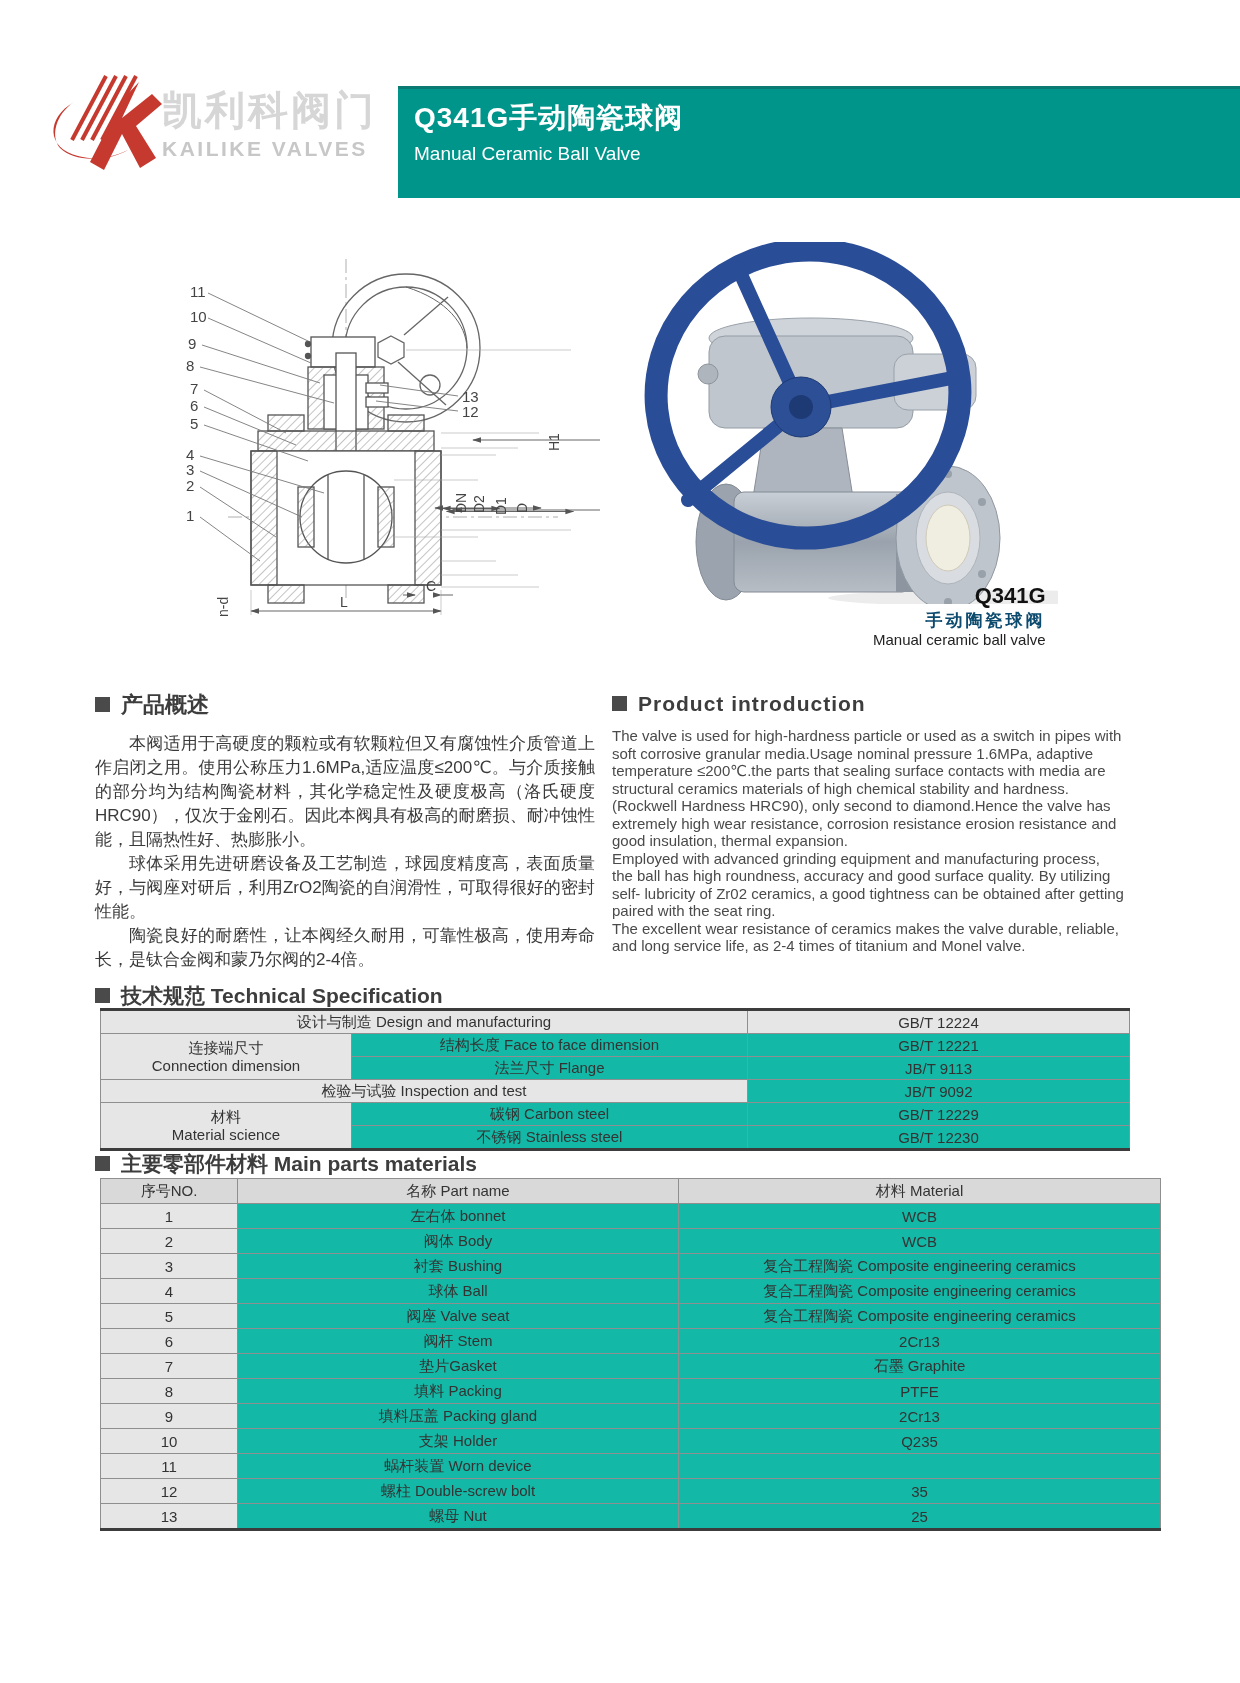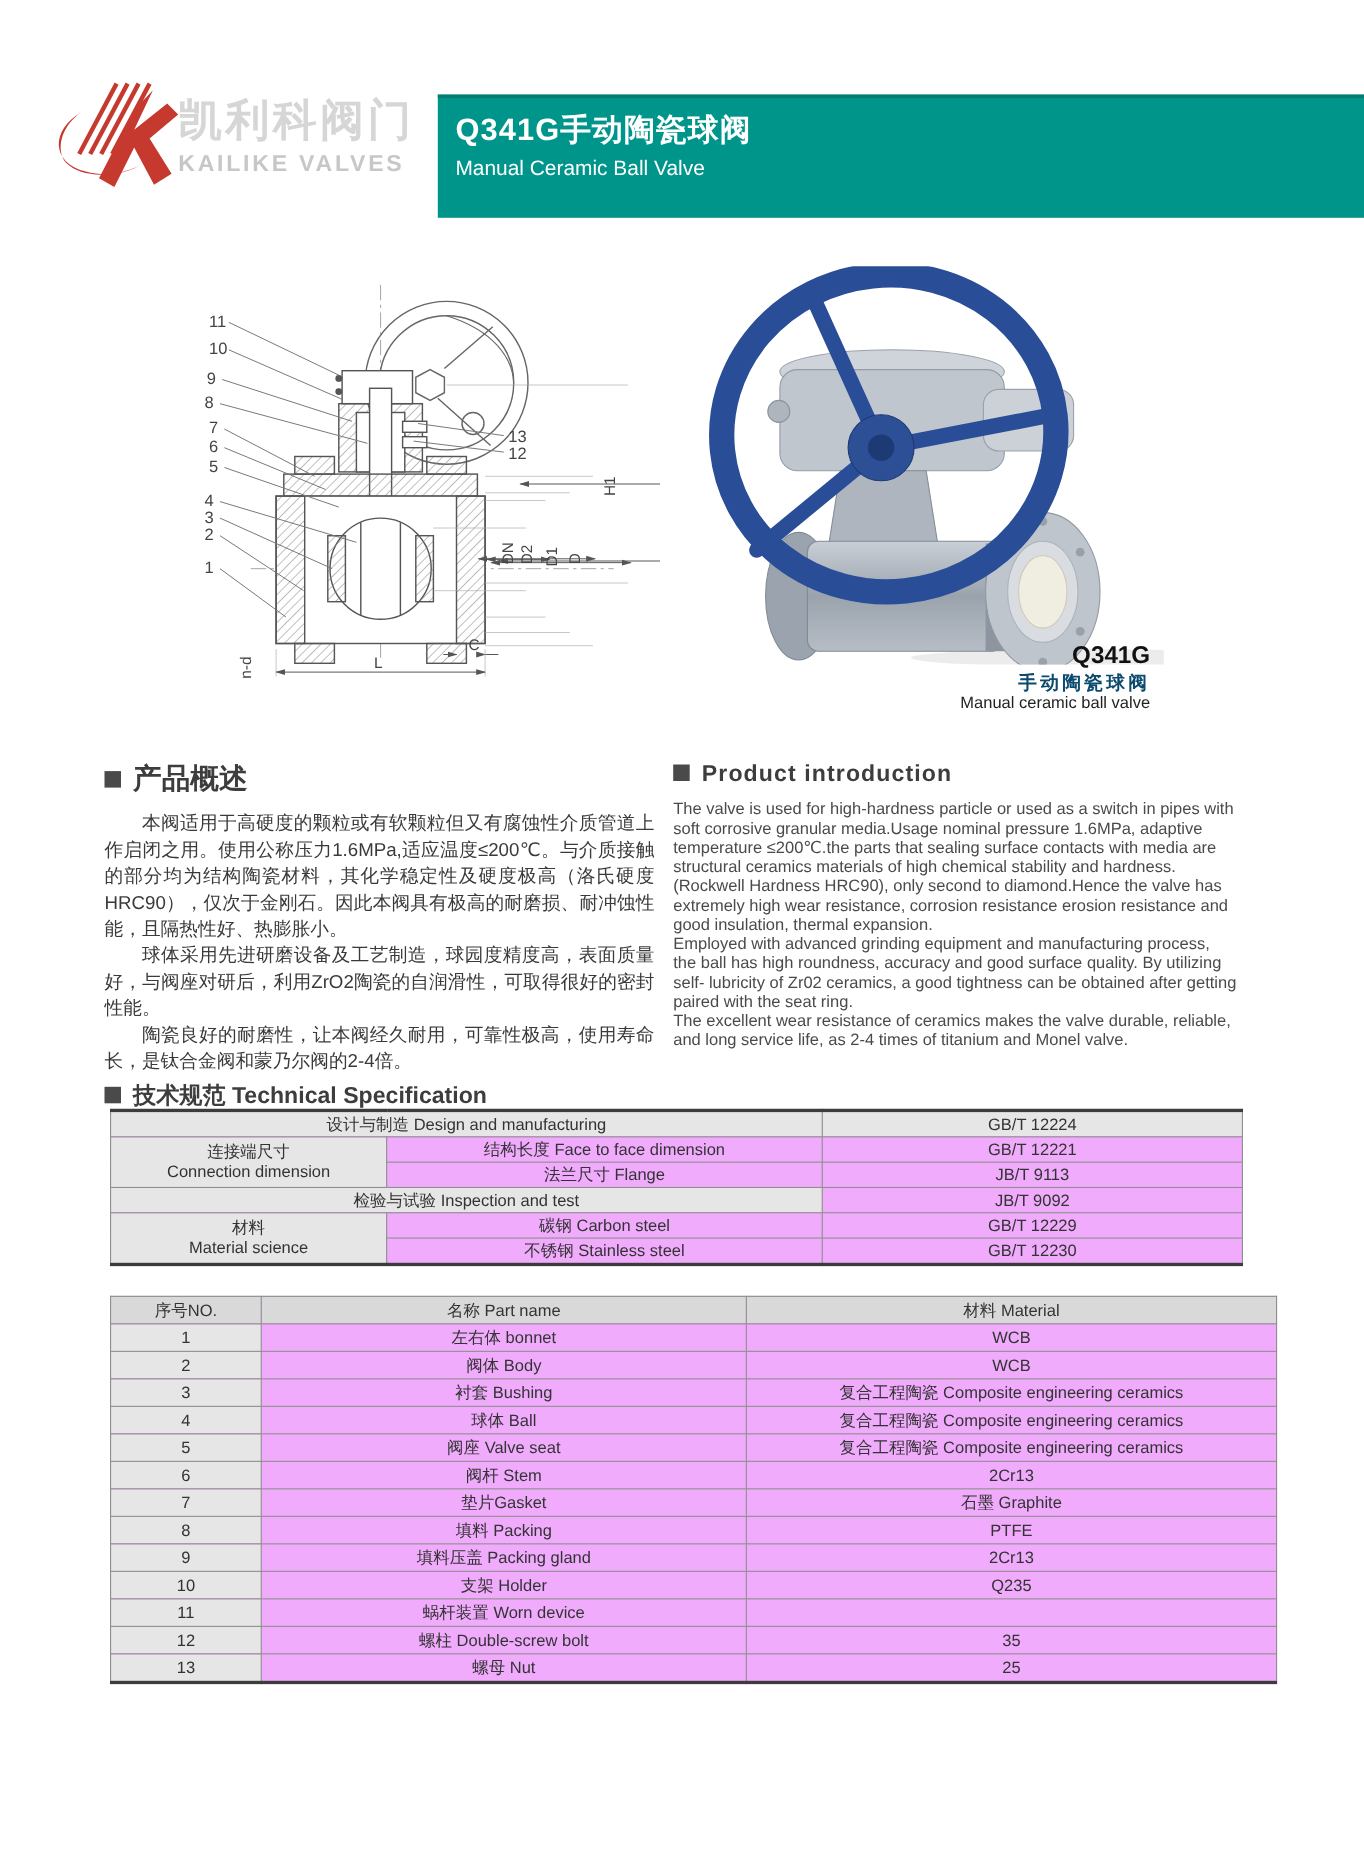--- a/index.html
+++ b/index.html
@@ -24,31 +24,31 @@
   .drawing{position:absolute;left:148px;top:245px;}
   .photo{position:absolute;left:596px;top:242px;}
   .photo-caption{position:absolute;left:873px;top:582px;line-height:1.25;}
   .cap-model{font-size:22px;font-weight:bold;color:#111;text-align:right;}
   .cap-cn{font-size:17px;font-weight:bold;color:#0c4a6e;letter-spacing:3px;text-align:right;}
   .cap-en{font-size:15px;color:#222;}
   
   .sec-h{font-weight:bold;color:#3d3d3d;white-space:nowrap;}
   .sec-h .sq{display:inline-block;width:15px;height:15px;background:#4a4a4a;margin-right:11px;}
   .overview{position:absolute;left:95px;top:690px;width:500px;}
-  .overview .sec-h{font-size:26px;}
+  .overview .sec-h{font-size:22px;}
   .overview .body{margin-top:12px;font-size:17px;line-height:24px;color:#3a3a3a;text-align:justify;}
   .overview .body p{margin:0;text-indent:2em;}
   .introduction{position:absolute;left:612px;top:692px;width:512px;}
   .introduction .sec-h{font-size:21px;letter-spacing:1px;}
   .introduction .body{margin-top:11px;font-size:15px;line-height:17.5px;color:#4a4a4a;}
   .introduction .body p{margin:0;}
   
   .spec-heading{position:absolute;left:95px;top:982px;font-size:21px;}
   .parts-heading{position:absolute;left:95px;top:1150px;font-size:21px;}
-  table.dtable{border-collapse:collapse;table-layout:fixed;position:absolute;left:100px;background:#f0abfc;}
+  table.dtable{border-collapse:collapse;table-layout:fixed;position:absolute;left:100px;background:#14b8a6;}
   table.dtable td,table.dtable th{
     border:1px solid #8f8f8f;font-size:15px;font-weight:normal;
     text-align:center;vertical-align:middle;color:#333;padding:0 6px;overflow:hidden;white-space:nowrap;
   }
   table.spec{top:1008px;width:1030px;border-top:3px solid #3c3c3c;border-bottom:3px solid #3c3c3c;}
   table.spec td{height:22px;}
   table.parts{top:1178px;width:1061px;border-top:1px solid #fca5a5;border-bottom:3px solid #3c3c3c;}
   table.parts td,table.parts th{height:24px;}
   .g{background:#e6e6e6;}
   .hdr{background:#d9d9d9;}
@@ -318,20 +318,23 @@
         <td>碳钢 Carbon steel</td>
         <td>GB/T  12229</td>
       </tr>
       <tr>
         <td>不锈钢 Stainless steel</td>
         <td>GB/T  12230</td>
       </tr>
     </tbody>
   </table>
 
+  <div class="sec-h parts-heading">
+    <span class="sq"></span><span>主要零部件材料  Main parts materials</span>
+  </div>
   <table class="dtable parts">
     <colgroup>
         <col style="width:137px">
         <col style="width:441px">
         <col>
       </colgroup>
     <thead>
       <tr>
         <th class="hdr">序号NO.</th>
         <th class="hdr">名称  Part name</th>

